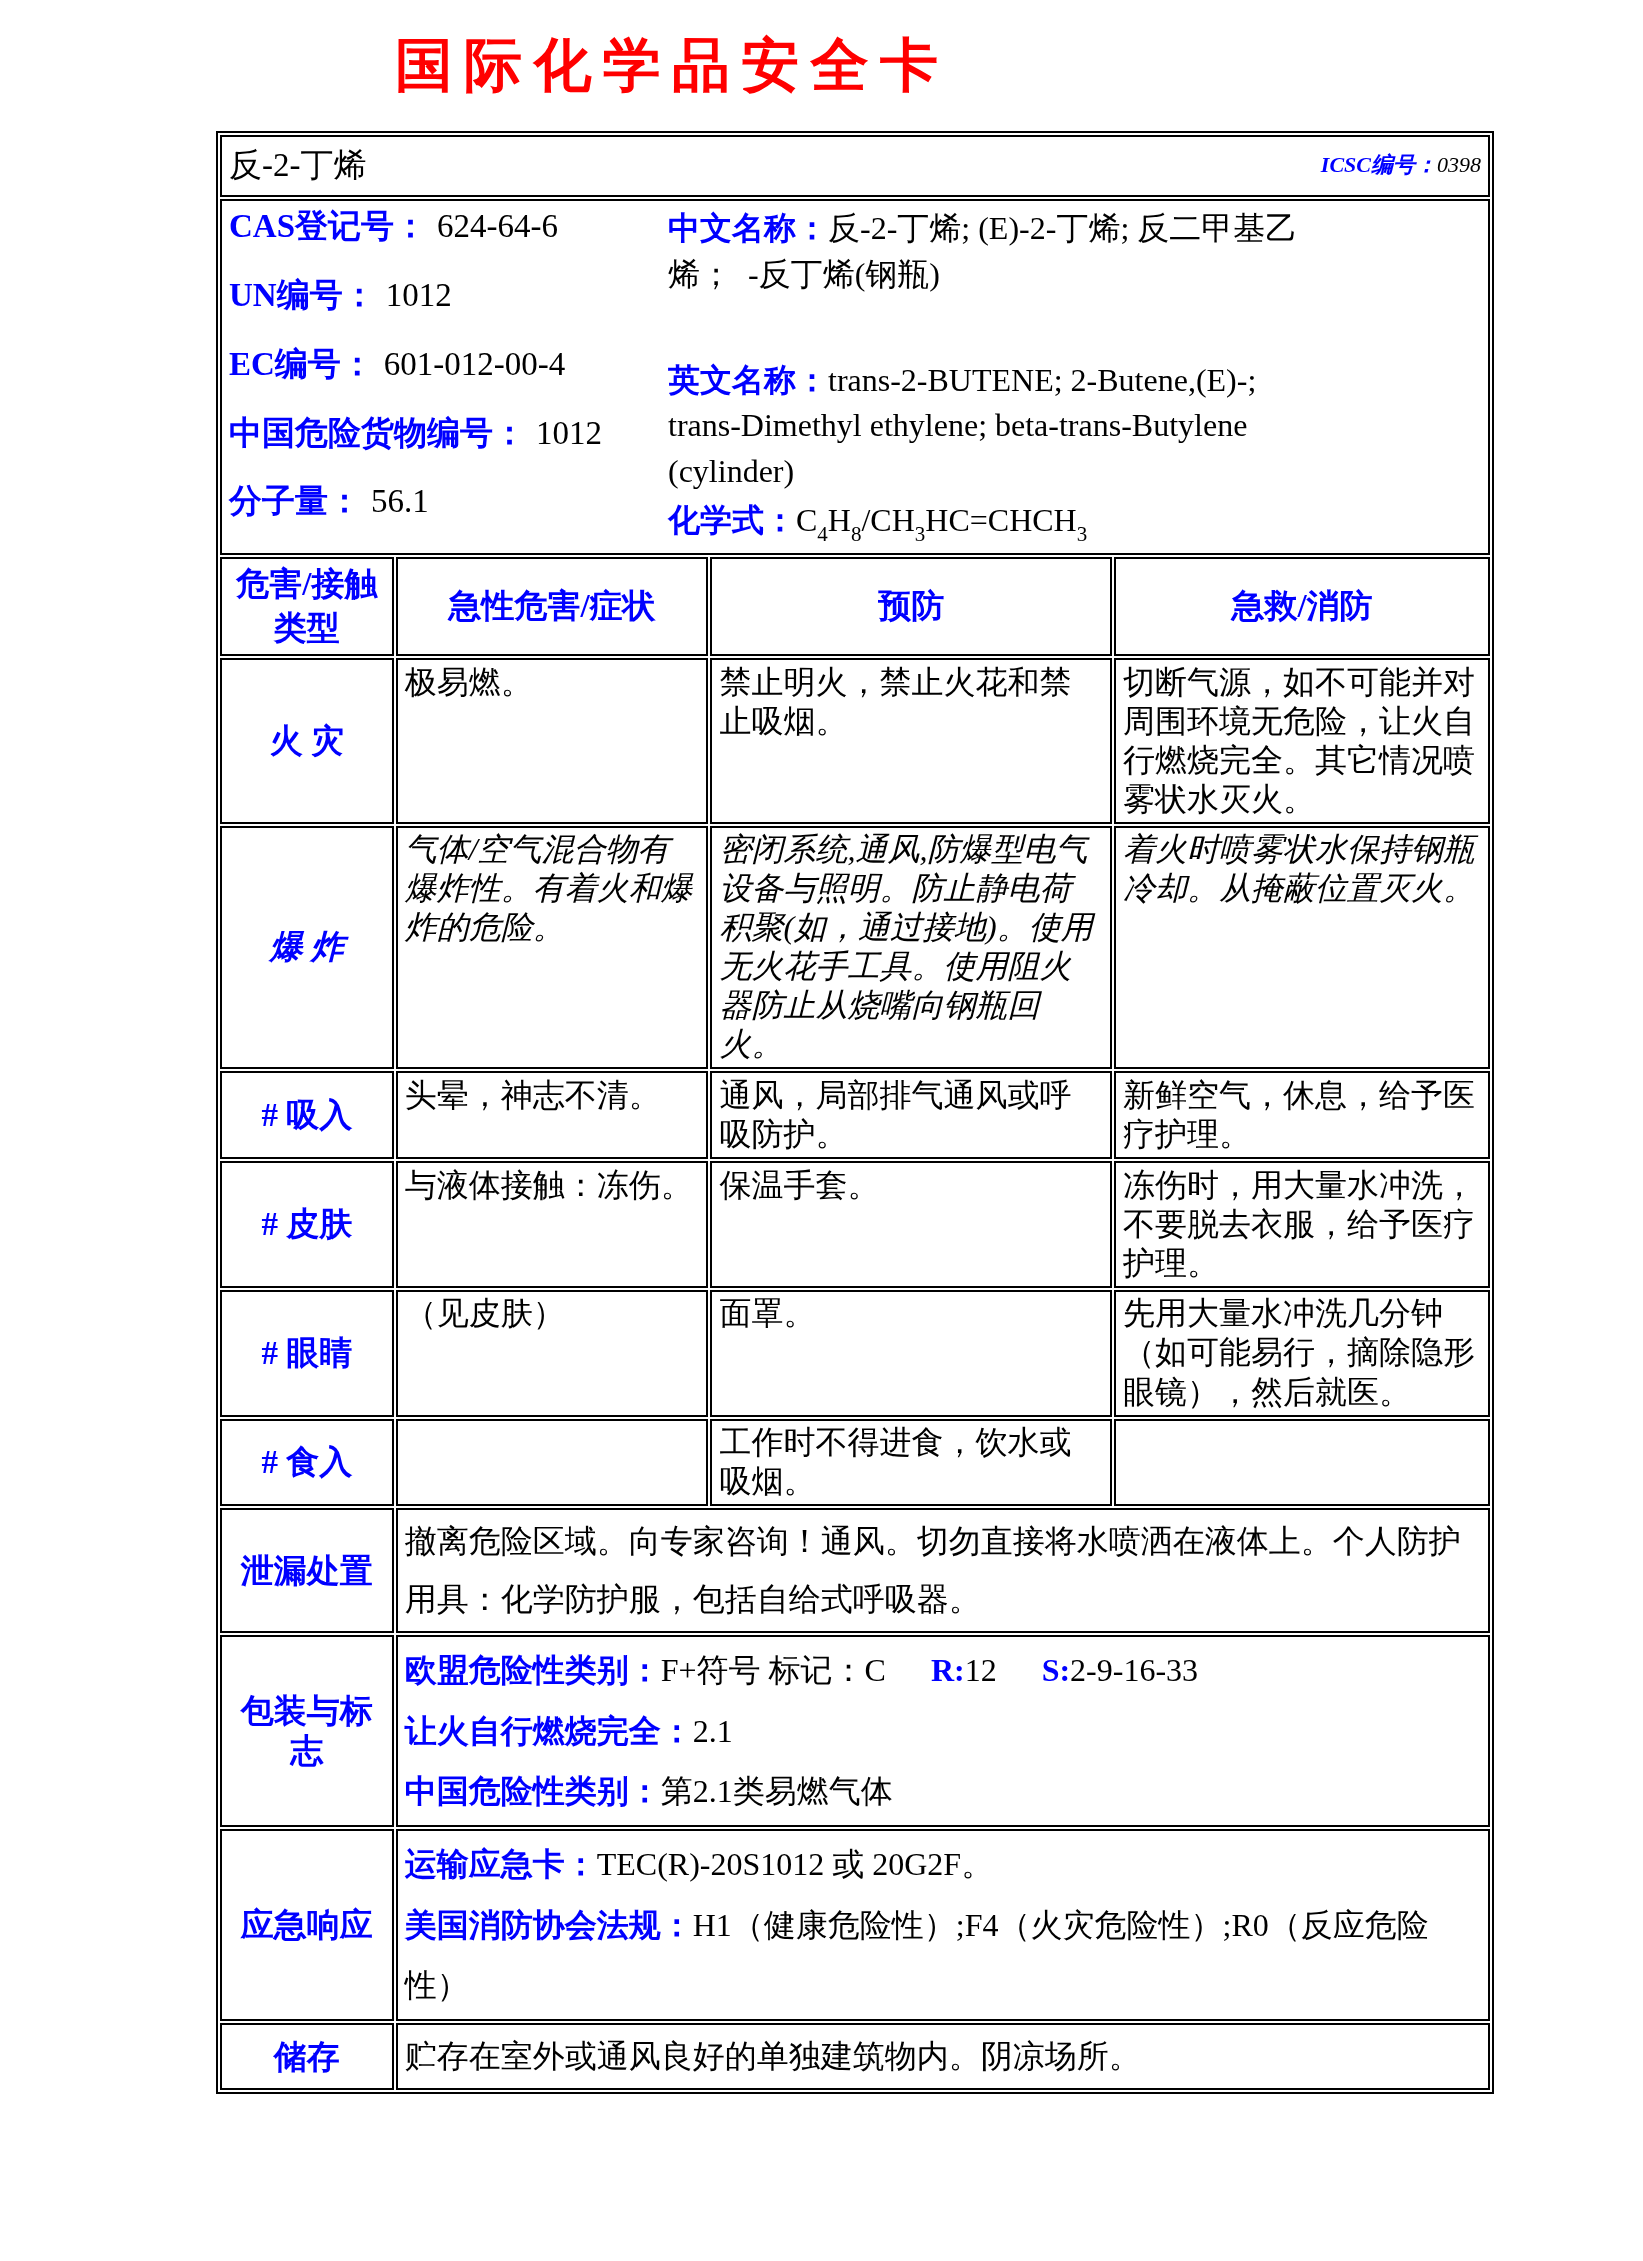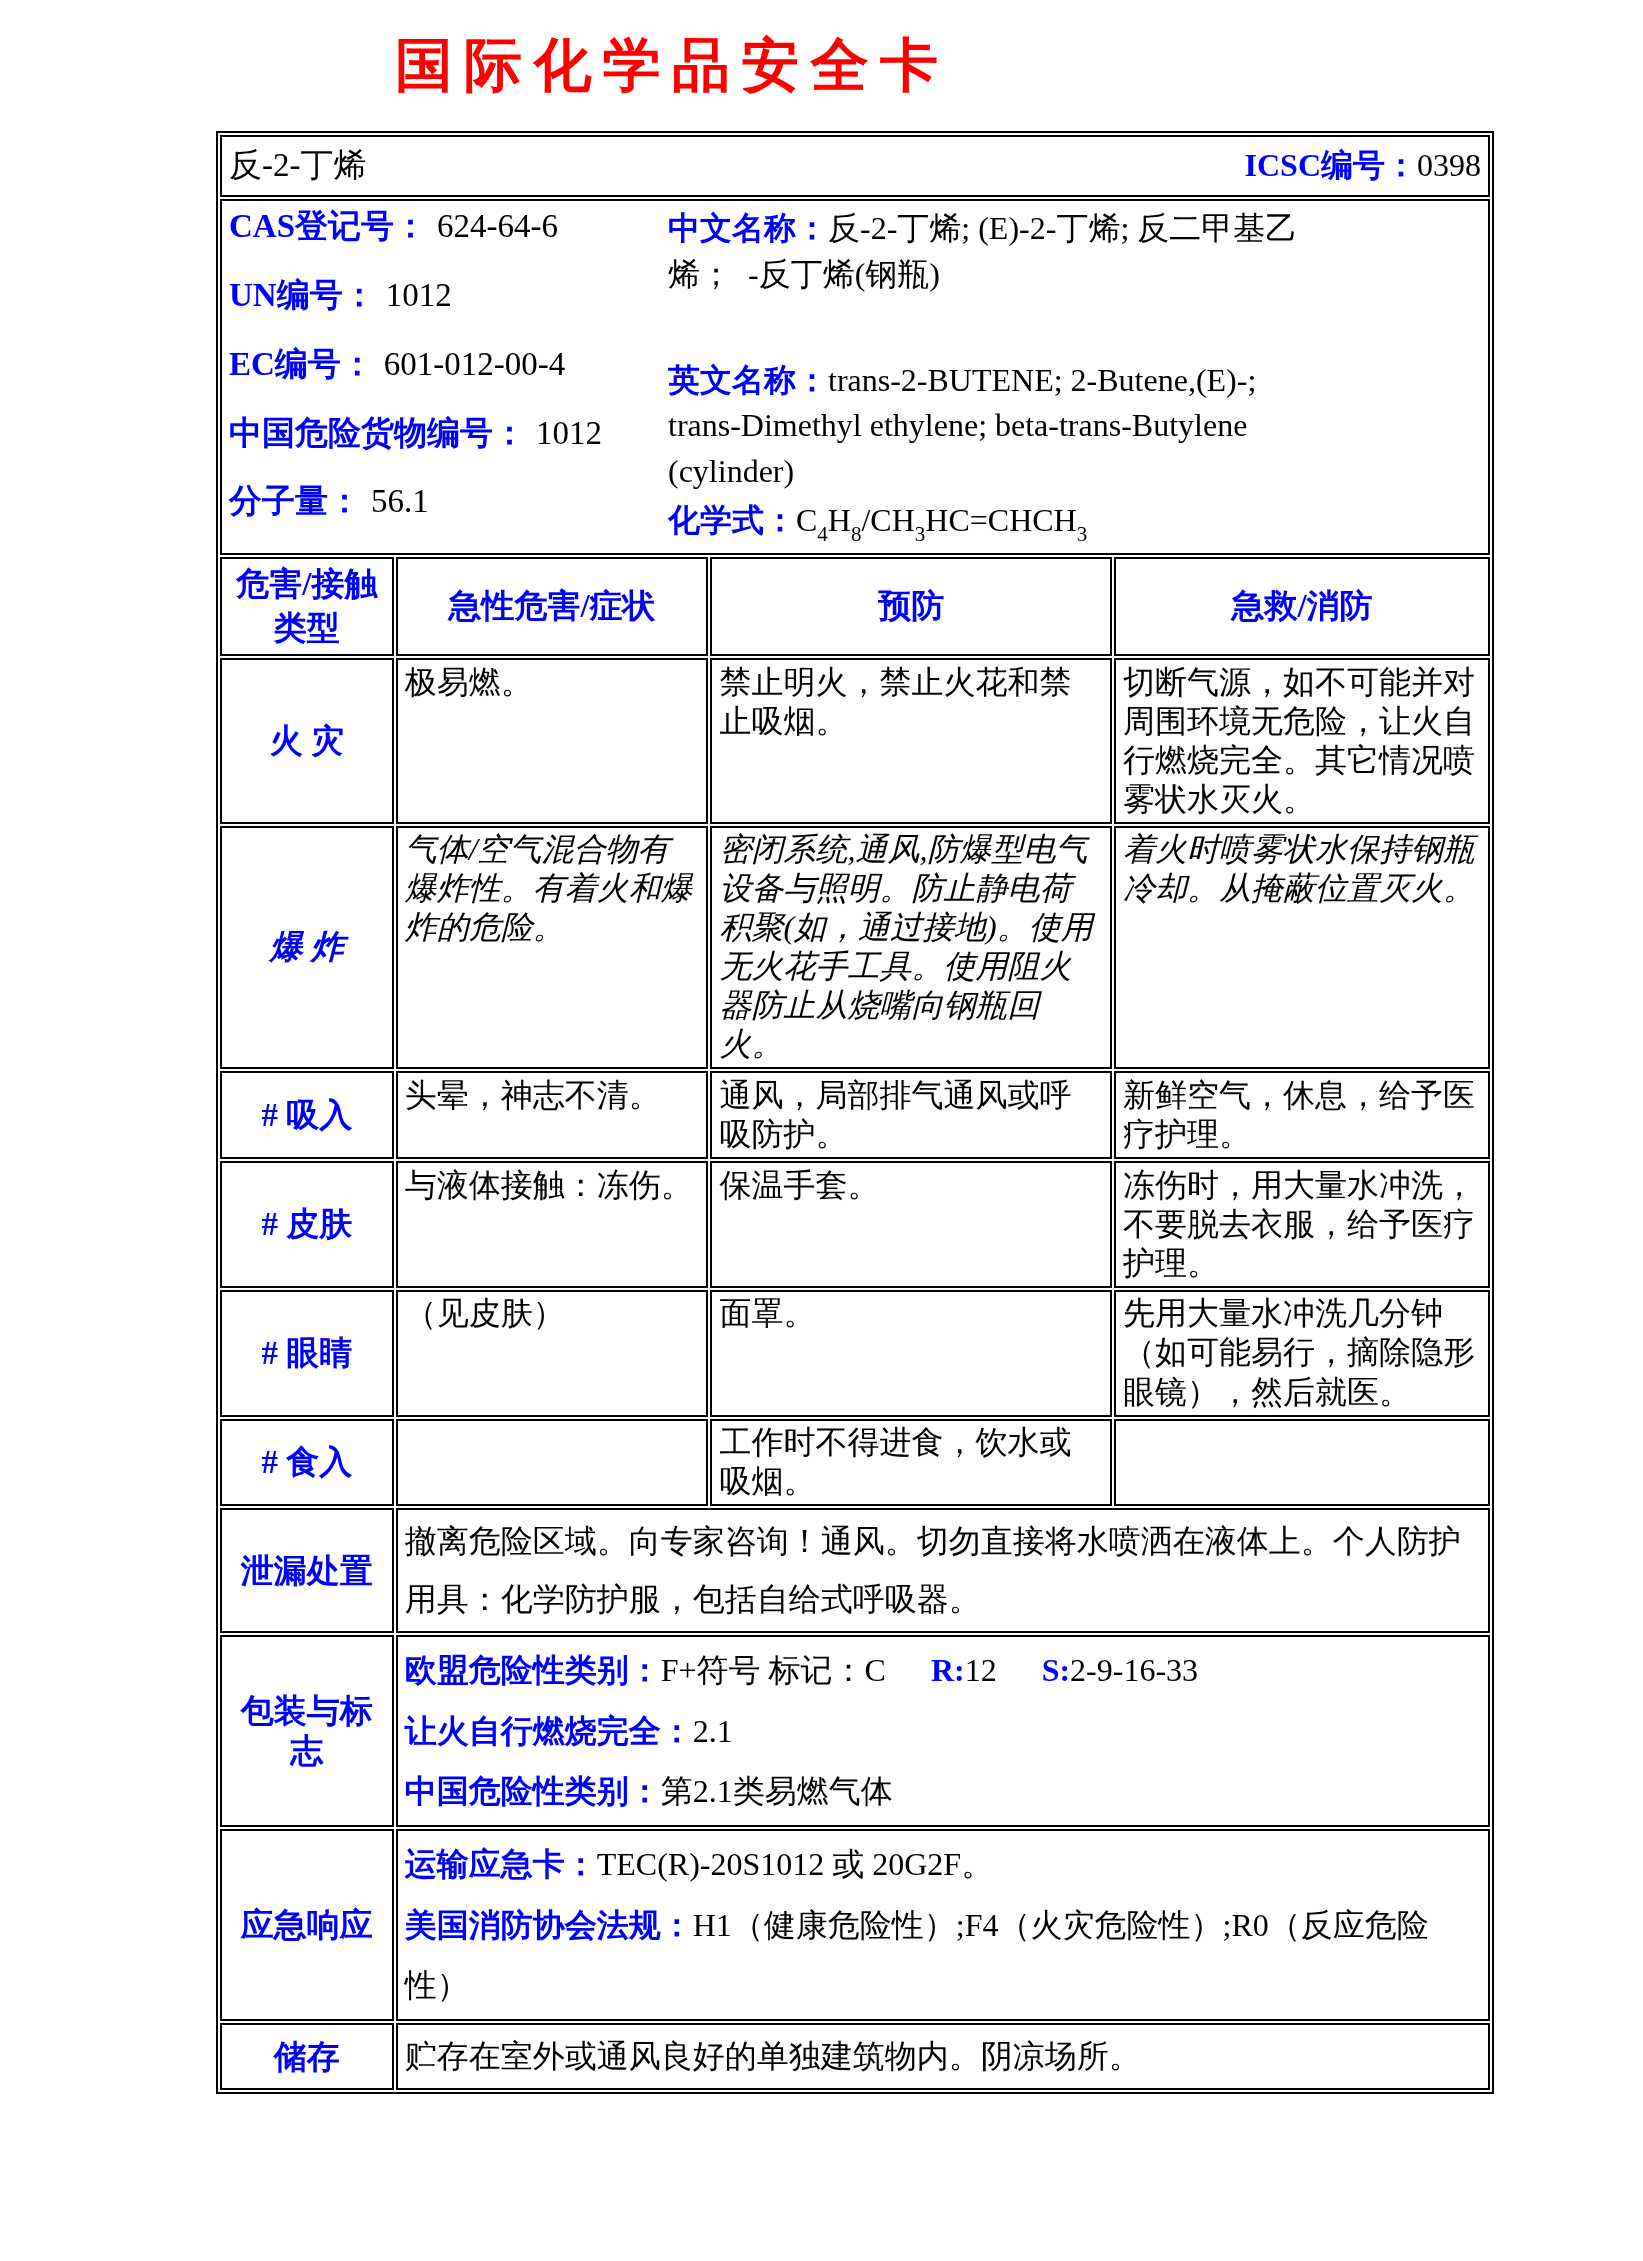--- a/index.html
+++ b/index.html
@@ -37,21 +37,21 @@
     line-height: 1.22;
     overflow: hidden;
     word-break: break-word;
   }
   .blue { color: #0000ff; }
   .bold { font-weight: bold; }
   
   tr.row-head td { height: 62px; vertical-align: middle; }
   .head-flex { display: flex; justify-content: space-between; align-items: center; }
   .head-flex .sub-name { font-size: 33px; }
-  .head-flex .icsc { font-size: 32px; }
+  .head-flex .icsc { font-size: 22px; font-style: italic; }
   
   tr.row-id td { height: 294px; }
   .identity { display: flex; width: 100%; }
   .id-left { width: 439px; flex: none; padding-top: 2.8px; }
   .id-line { font-size: 33px; line-height: 1.25; margin-bottom: 27.6px; white-space: nowrap; }
   .id-line.mol { margin-top: 22.6px; }
   .idval { margin-left: 10px; margin-top: 22px; }
   .id-right { flex: 1; padding-top: 2.8px; }
   .id-para { font-size: 32px; line-height: 1.42; }
   .id-para .wrapline { white-space: pre-wrap; }

